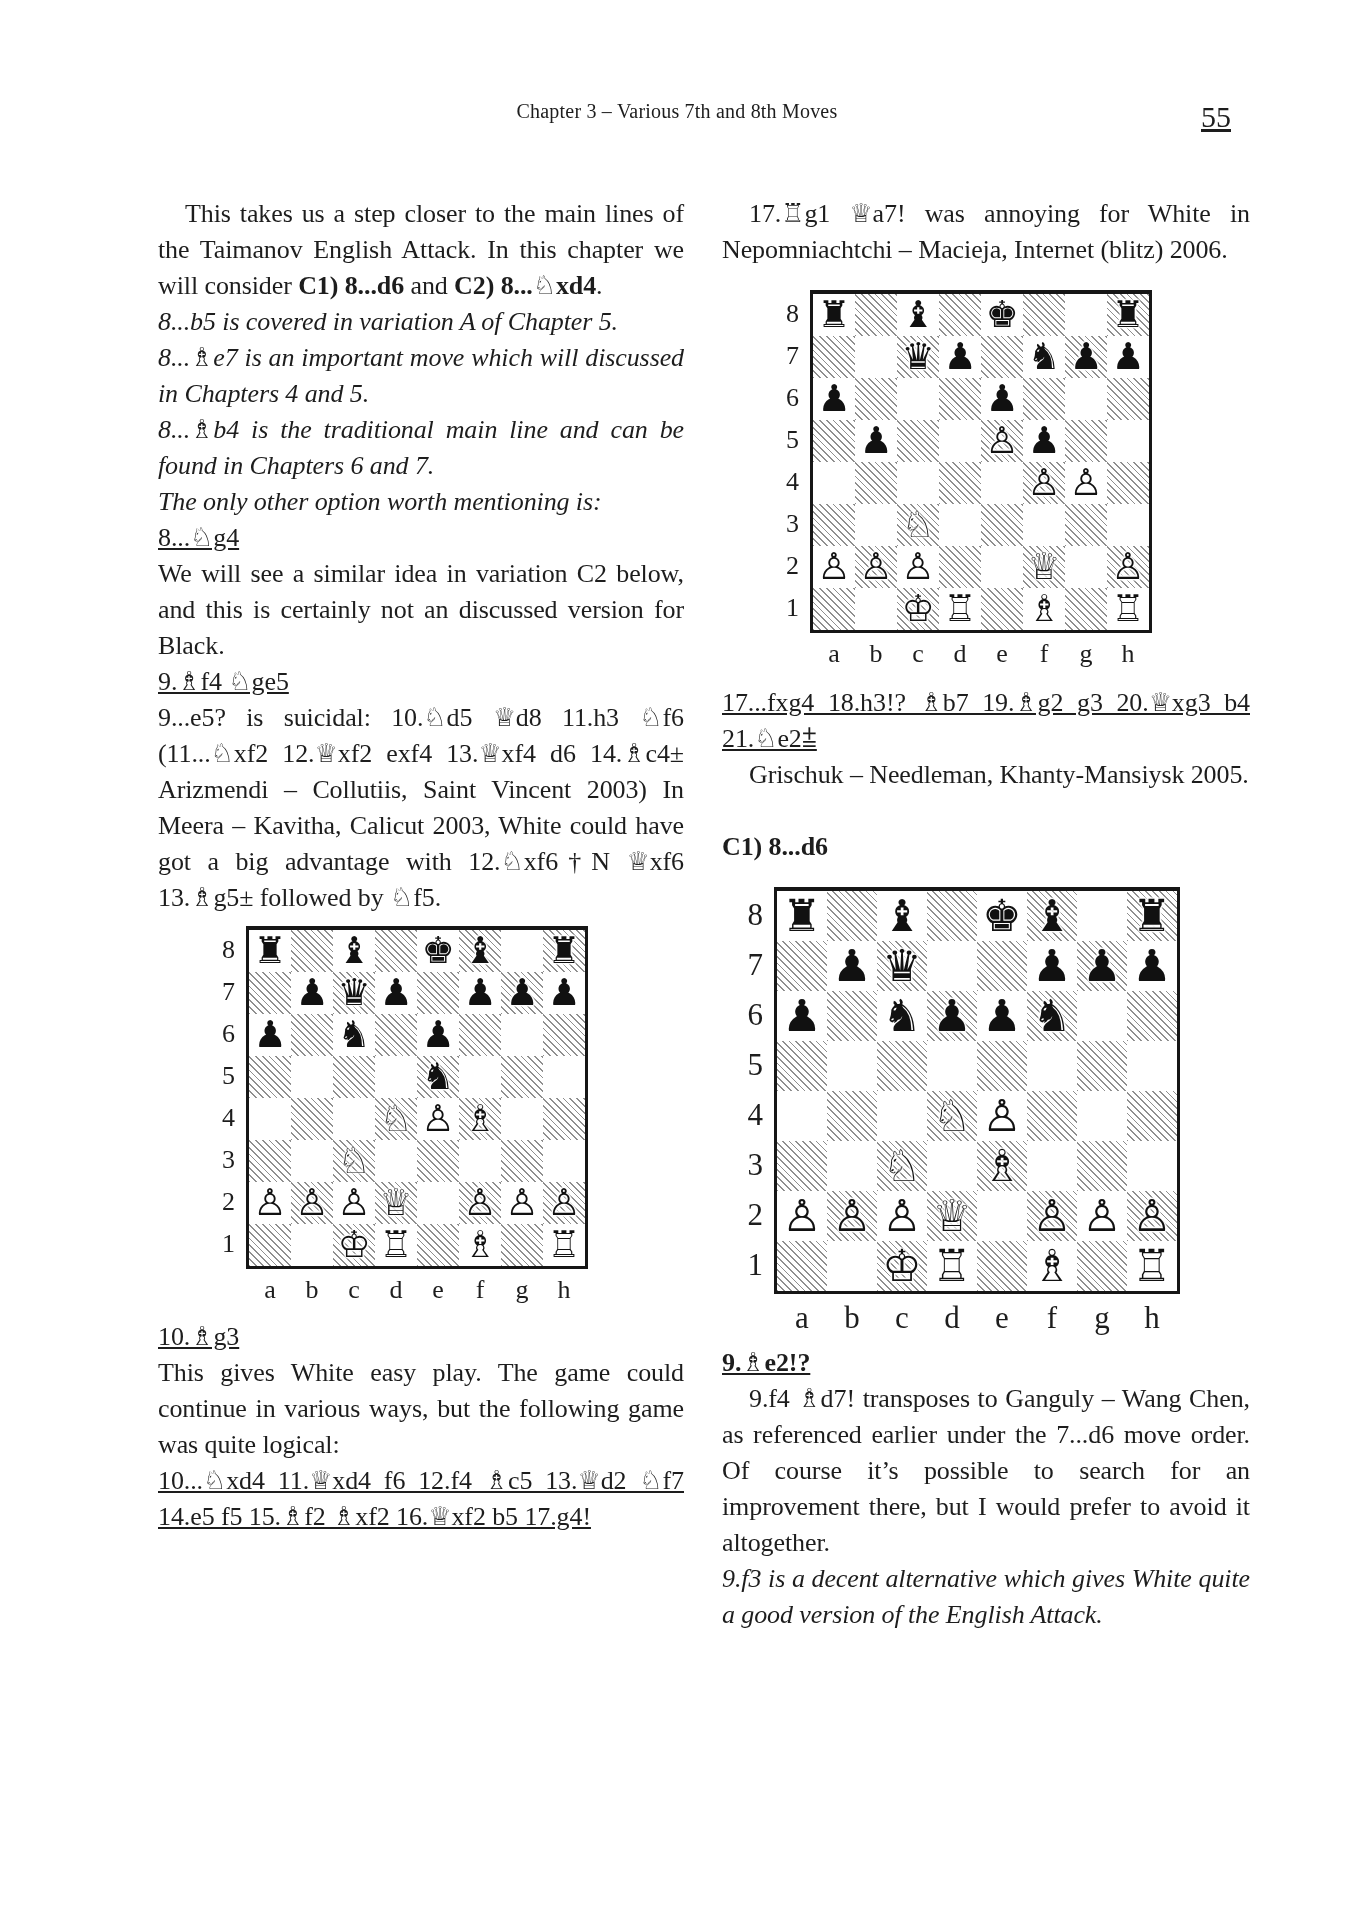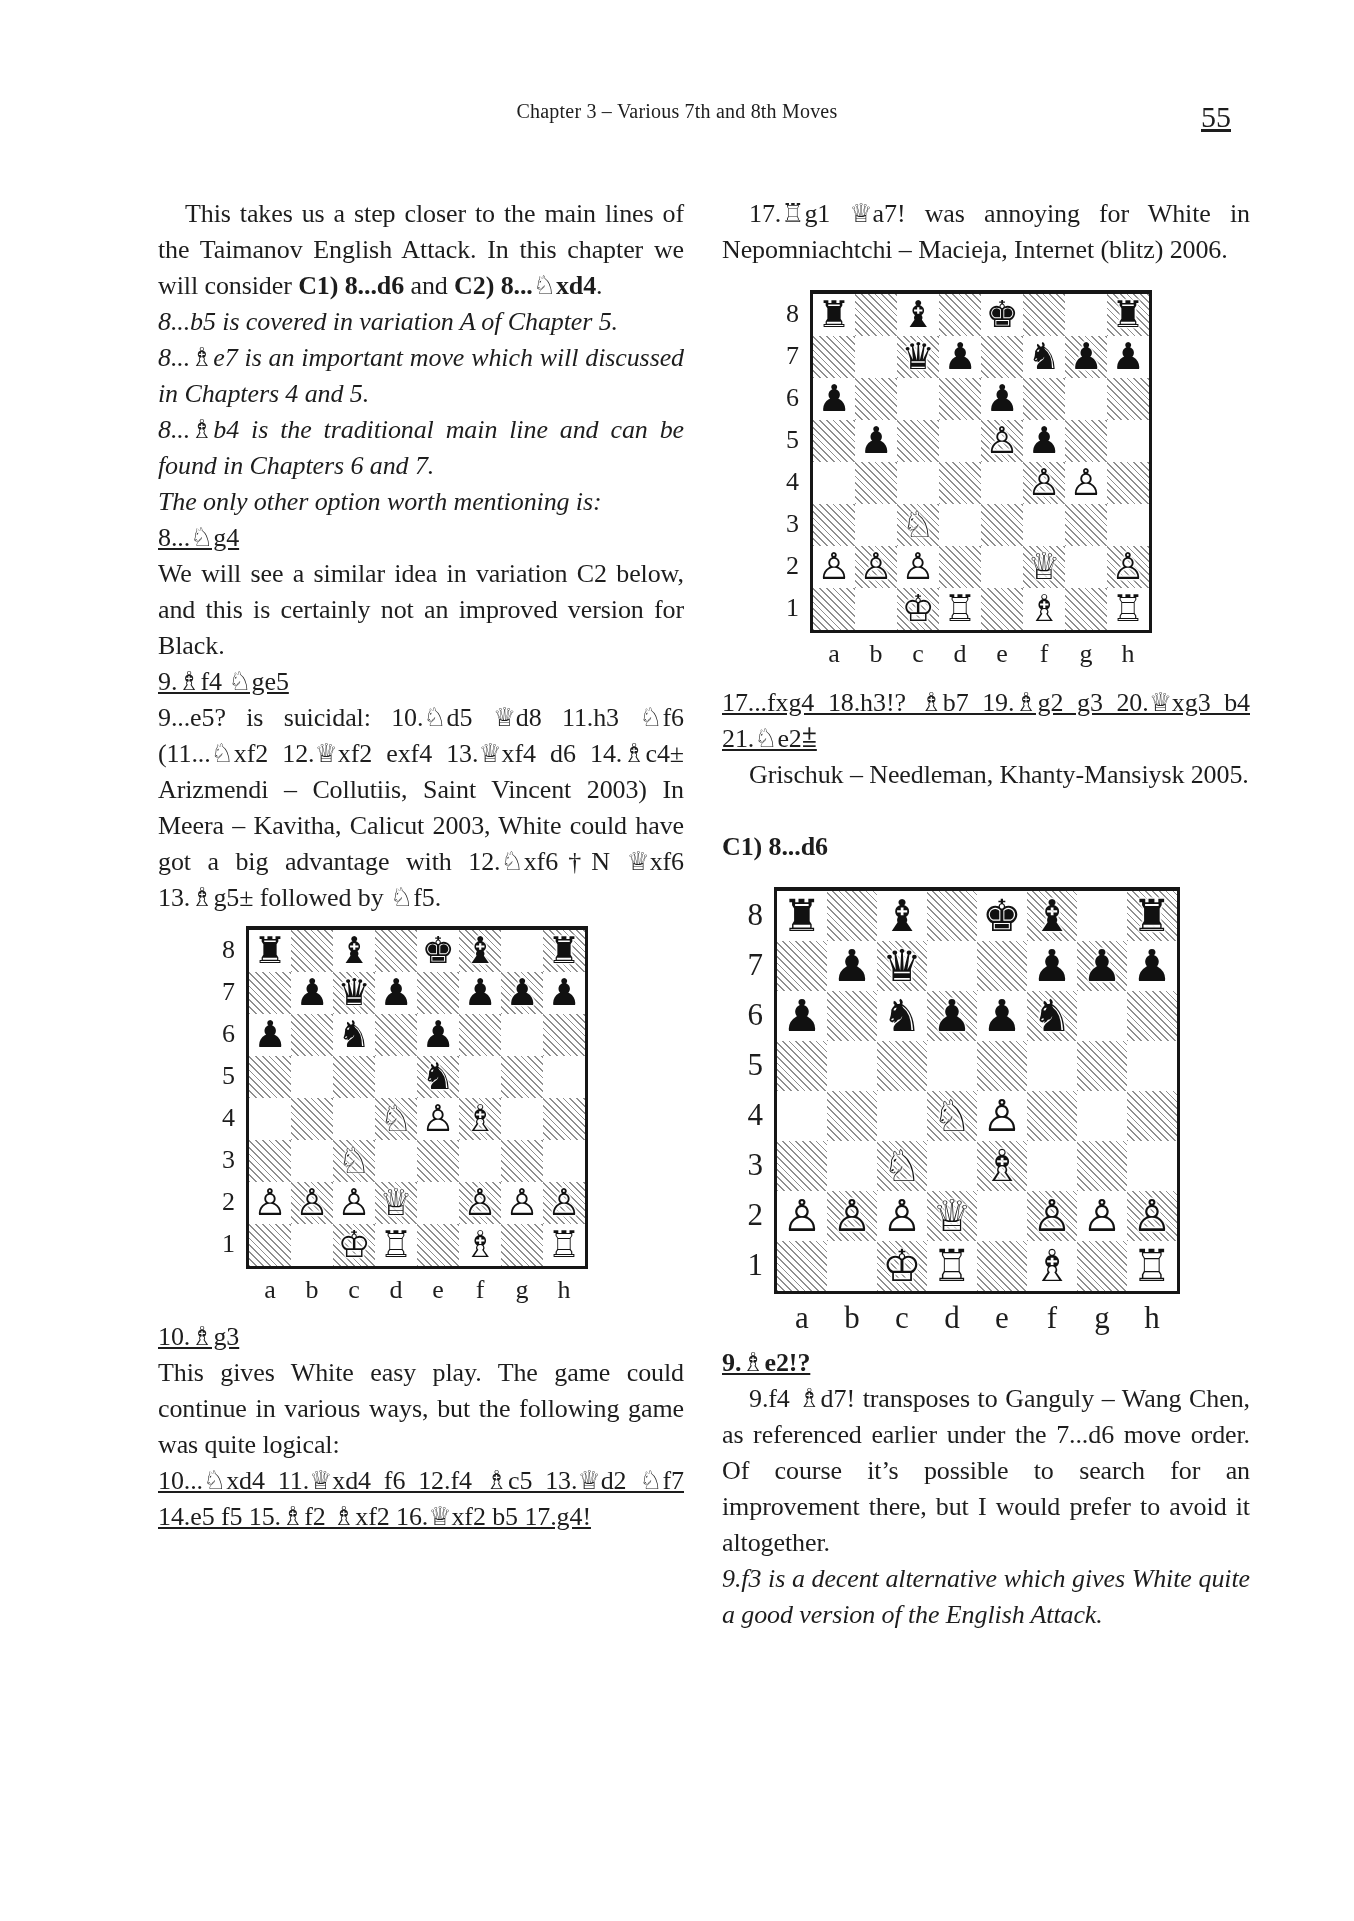--- a/index.html
+++ b/index.html
@@ -73,21 +73,21 @@
   <div class="running-head">Chapter 3 – Various 7th and 8th Moves</div>
   <div class="page-num">55</div>
 
   <div class="col col-left">
     <p class="first-indent"><span>This takes us a step closer to the main lines of the Taimanov English Attack. In this chapter we will consider </span><b>C1) 8...d6</b><span> and </span><b>C2) 8...♘xd4</b><span>.</span></p>
     <p class="gap">8...b5 is covered in variation A of Chapter 5.</p>
     <p class="gap">8...♗e7 is an important move which will discussed in Chapters 4 and 5.</p>
     <p class="gap">8...♗b4 is the traditional main line and can be found in Chapters 6 and 7.</p>
     <p class="gap">The only other option worth mentioning is:</p>
     <p class="moveline">8...♘g4</p>
-    <p class="block-indent">We will see a similar idea in variation C2 below, and this is certainly not an improved version for Black.</p>
+    <p class="block-indent">We will see a similar idea in variation C2 below, and this is certainly not an discussed version for Black.</p>
     <p class="moveline">9.♗f4 ♘ge5</p>
     <p class="block-indent">9...e5? is suicidal: 10.♘d5 ♕d8 11.h3 ♘f6 (11...♘xf2 12.♕xf2 exf4 13.♕xf4 d6 14.♗c4± Arizmendi – Collutiis, Saint Vincent 2003) In Meera – Kavitha, Calicut 2003, White could have got a big advantage with 12.♘xf6†N ♕xf6 13.♗g5± followed by ♘f5.</p>
 
     <div class="diagram diag-left">
       <div class="dg-top">
         <div class="ranks">
             <div>8</div>
             <div>7</div>
             <div>6</div>
             <div>5</div>

